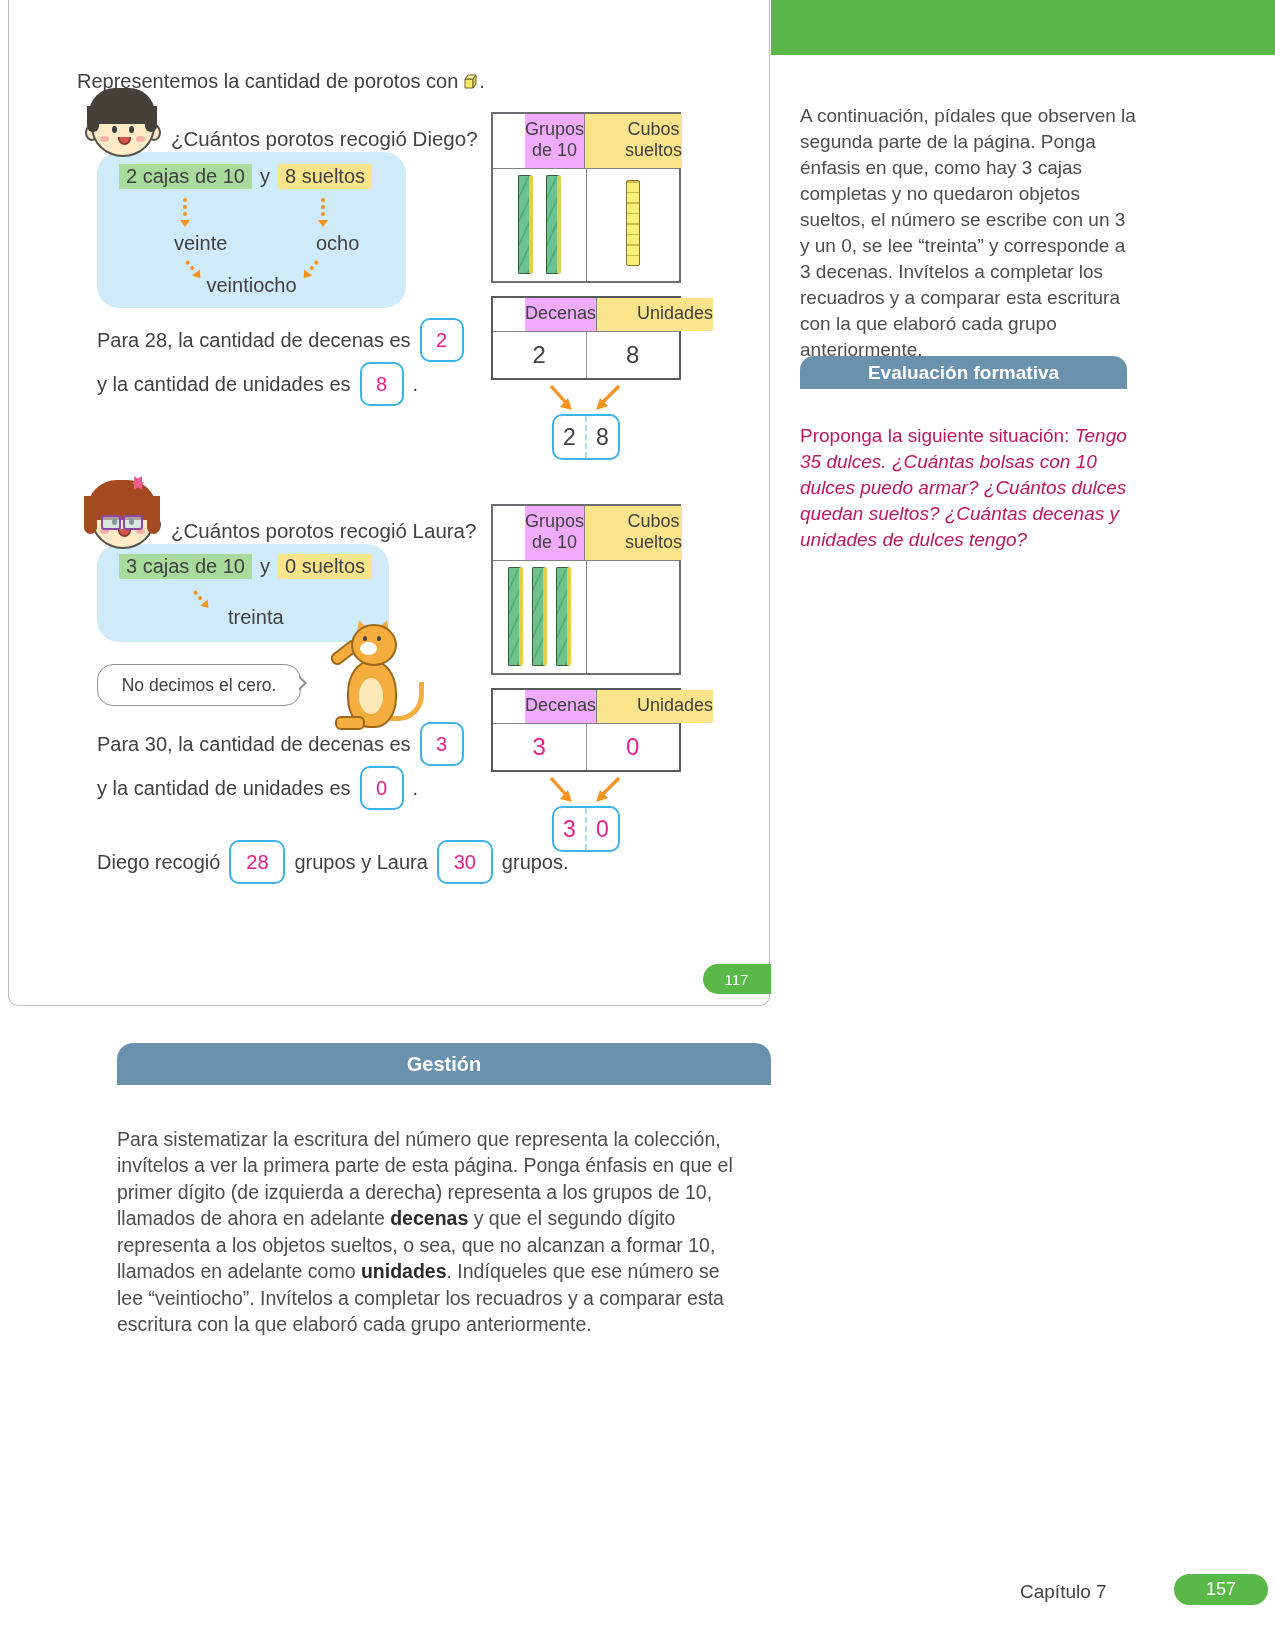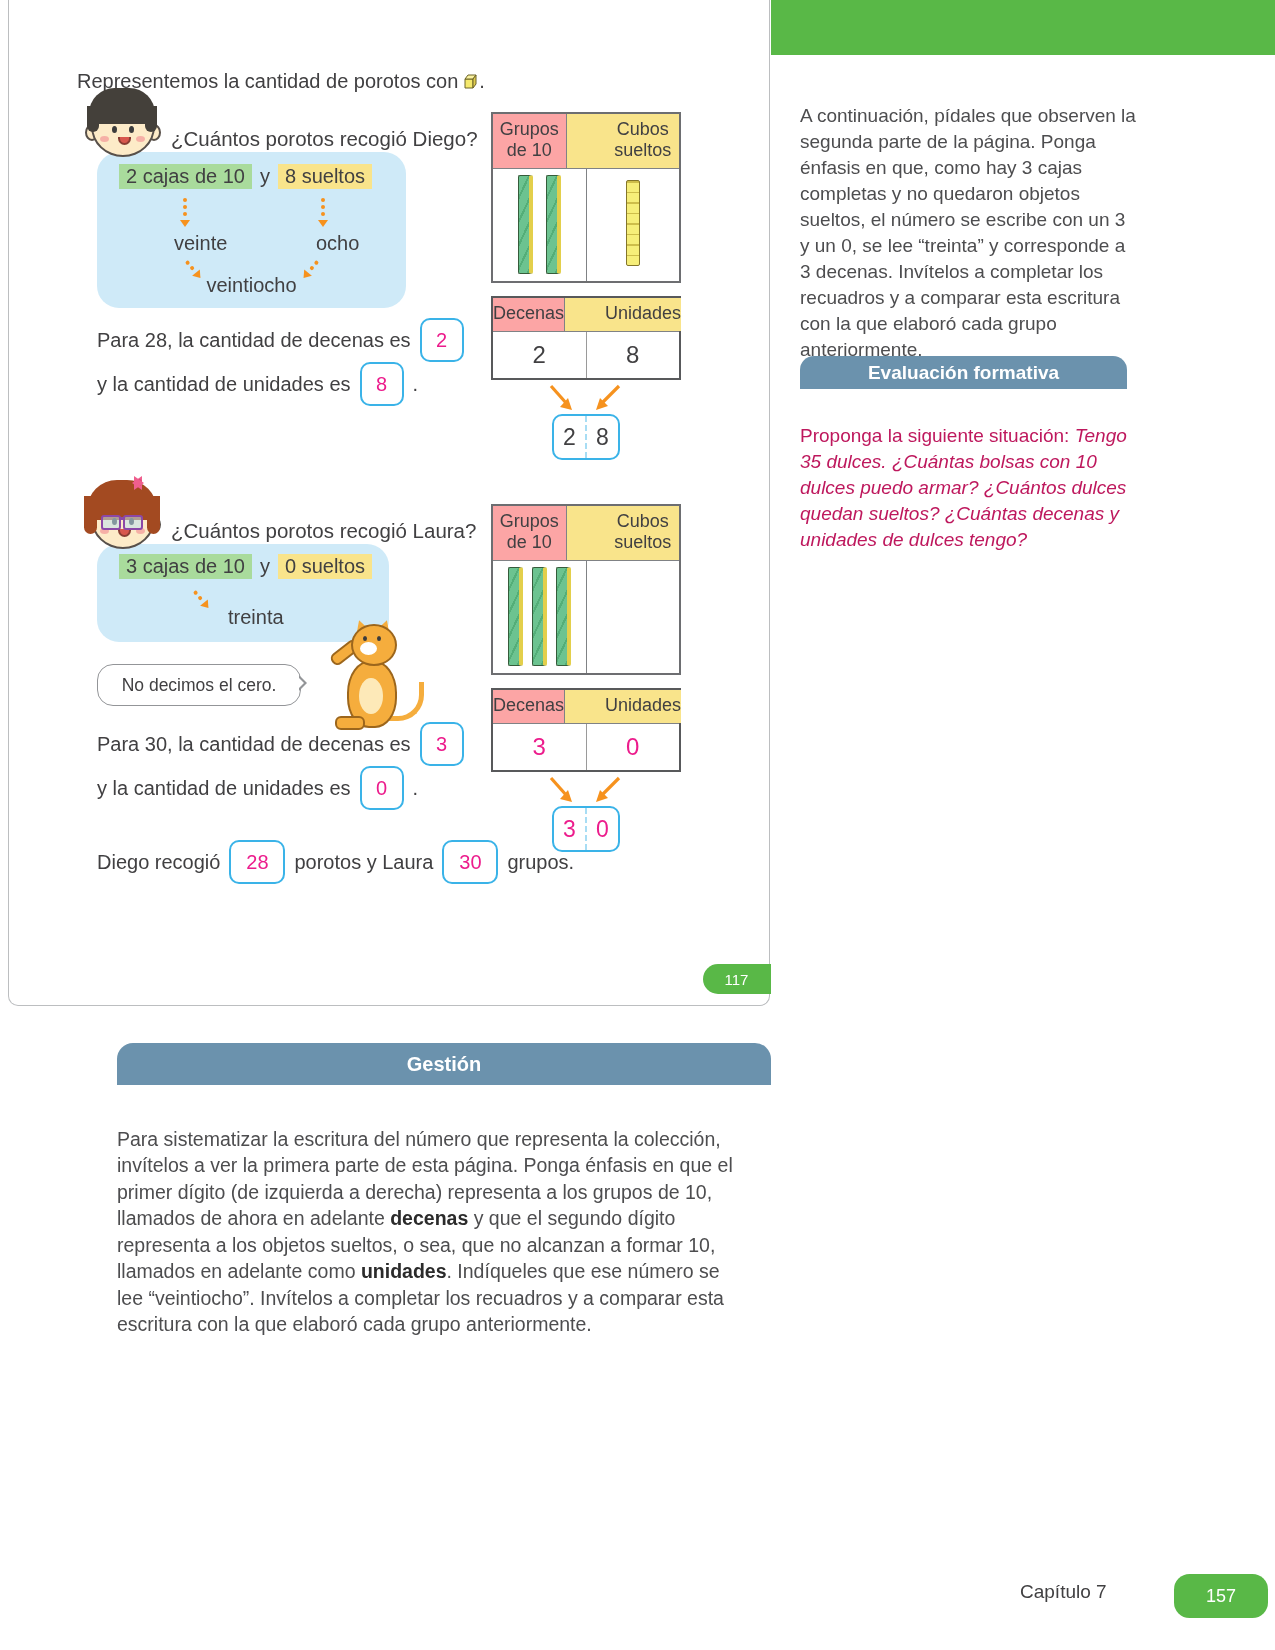--- a/index.html
+++ b/index.html
@@ -35,21 +35,21 @@
 
   
   .dots-arrow{position:absolute;display:flex;flex-direction:column;align-items:center;gap:3px;width:12px;}
   .dots-arrow i{width:4px;height:4px;background:#f6921e;border-radius:50%;}
   .dots-arrow .tri{width:0;height:0;border:5px solid transparent;border-top:7px solid #f6921e;margin-top:1px;}
 
   
   .ptable{position:absolute;width:190px;background:#fff;border:2px solid #6d6e71;box-sizing:border-box;}
   .ptable .hdr{display:flex;}
   .hcell{flex:1;text-align:center;font-size:18px;line-height:1.18;padding:5px 0 7px;color:#414042;}
-  .hcell.green{background:#fca5a5;}
+  .hcell.green{background:#f0abfc;margin-left:32px;}
   .hcell.yellow{background:#f9e48b;padding-left:40px;}
   .hcell + .hcell{border-left:1.5px solid #808285;}
   .bodyrow{display:flex;height:112px;border-top:1.5px solid #808285;}
   .bcell{flex:1;display:flex;justify-content:center;align-items:flex-start;gap:13px;padding-top:6px;}
   .bcell + .bcell{border-left:1.5px solid #808285;}
   .rod{box-sizing:border-box;border-radius:2px;}
   .rod.green{width:15px;height:99px;border:1.5px solid #355c3a;border-right:4px solid #e3cf4b;
     background:repeating-linear-gradient(115deg,#6cc390 0 8px,#54ae78 8px 10px);}
   .rod.yellow{width:14px;height:86px;margin-top:5px;border:1.5px solid #84762a;
     background:repeating-linear-gradient(0deg,#f6ee79 0 9px,#cdbd4a 9px 10.5px);}
@@ -134,21 +134,21 @@
   #eval-text{position:absolute;left:800px;top:404px;width:346px;font-size:19px;line-height:26px;color:#be185d;}
   #eval-text em{font-style:italic;}
 
   
   #gestion-header{left:117px;top:1043px;width:654px;height:42px;line-height:42px;font-size:20px;border-radius:16px 16px 0 0;}
   #gestion-body{position:absolute;left:117px;top:1106px;width:628px;font-size:19.5px;line-height:26.5px;color:#4d4d4f;}
   #gestion-body strong{color:#2b2b2b;}
 
   
   .footer-chapter{position:absolute;left:1020px;top:1581px;font-size:19px;color:#414042;white-space:nowrap;}
-  .footer-pill{position:absolute;left:1174px;top:1574px;width:94px;height:44px;border-radius:15.5px;background:#59b847;
+  .footer-pill{position:absolute;left:1174px;top:1574px;width:94px;height:31px;border-radius:15.5px;background:#59b847;
     color:#fff;display:flex;align-items:center;justify-content:center;font-size:18px;}
 </style>
 </head>
 <body>
 
 <div class="green-topbar"></div>
 
 <div class="page-box">
 
   <p class="intro"><span>Representemos la cantidad de porotos con</span><span class="cube-icon"><svg width="17" height="18" viewBox="0 0 17 18">
@@ -350,21 +350,21 @@
       </svg>
   </div>
   <div class="combo magenta" style="left:543px;top:806px;">
     <span>3</span>
     <span>0</span>
   </div>
 
   <div class="sentence" style="left:88px;top:840px;">
     <span>Diego recogió</span>
     <span class="abox" style="min-width:56px;">28</span>
-    <span>porotos y Laura</span>
+    <span>grupos y Laura</span>
     <span class="abox" style="min-width:56px;">30</span>
     <span>grupos.</span>
   </div>
 
   <div class="badge-117">117</div>
 </div>
 
 <p class="sidebar-par">A continuación, pídales que observen la segunda parte de la página. Ponga énfasis en que, como hay 3 cajas completas y no quedaron objetos sueltos, el número se escribe con un 3 y un 0, se lee “treinta” y corresponde a 3 decenas. Invítelos a completar los recuadros y a comparar esta escritura con la que elaboró cada grupo anteriormente.</p>
 
 <div class="section-header" id="eval-header">Evaluación formativa</div>

